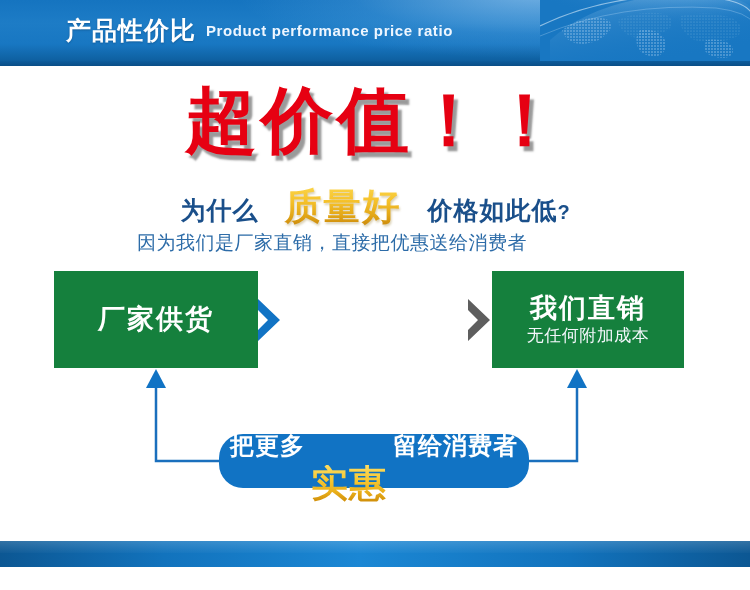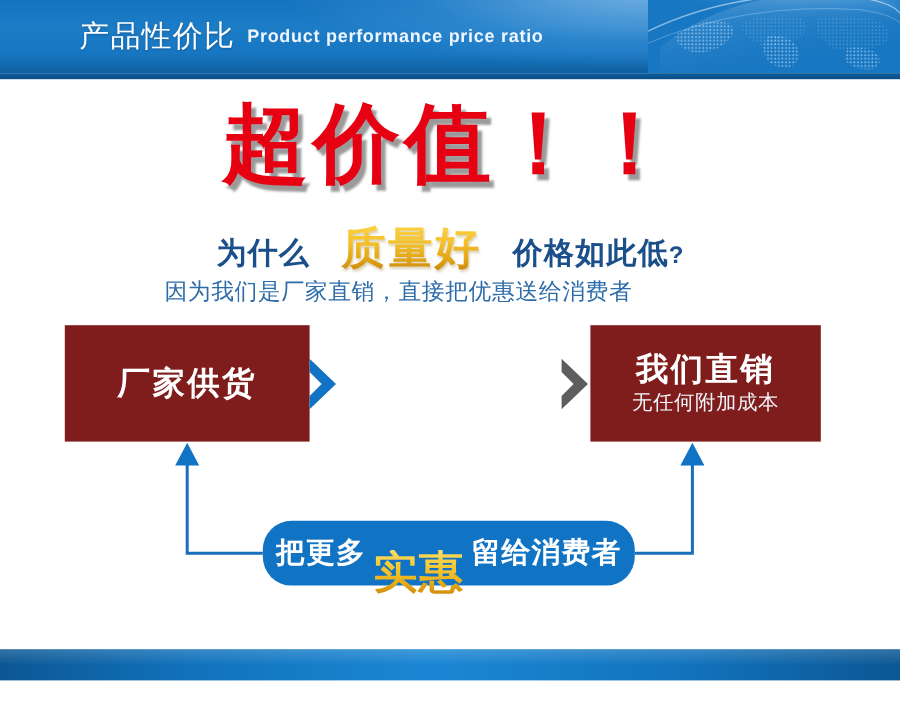--- a/index.html
+++ b/index.html
@@ -44,21 +44,21 @@
     position: absolute;
     left: 66px; top: 0;
     height: 61px;
     display: flex;
     align-items: center;
     gap: 10px;
   }
   .header-cn {
     color: #ffffff;
     font-size: 25px;
-    font-weight: normal;
+    font-weight: bold;
     letter-spacing: 1px;
     line-height: 1;
     text-shadow: 0 1px 2px rgba(0,40,80,0.35);
   }
   .header-en {
     color: #eef6ff;
     font-size: 15px;
     font-weight: bold;
     letter-spacing: 0.6px;
     line-height: 1;
@@ -136,21 +136,21 @@
   .flow-box {
     position: absolute;
     top: 271px;
     height: 97px;
     display: flex;
     flex-direction: column;
     align-items: center;
     justify-content: center;
     gap: 5px;
   }
-  .flow-box.blue   { background: #7f1d1d; }
+  .flow-box.blue   { background: #15803d; }
   .flow-box.gray   { background: #5e5e5e; }
   .flow-title {
     color: #ffffff;
     font-size: 27px;
     font-weight: bold;
     letter-spacing: 2px;
     line-height: 1;
     white-space: nowrap;
   }
   .flow-sub {
@@ -182,21 +182,21 @@
     pointer-events: none;
   }
 
   
   .bottom-banner {
     position: absolute;
     left: 219px; top: 434px;
     width: 310px; height: 54px;
     background: #1173c4;
     display: flex;
-    align-items: center;
+    align-items: flex-start;
     justify-content: center;
     gap: 3px;
     white-space: nowrap;
     border-radius: 24px;
   }
   .bb-white {
     color: #ffffff;
     font-size: 24px;
     font-weight: bold;
     letter-spacing: 1px;

